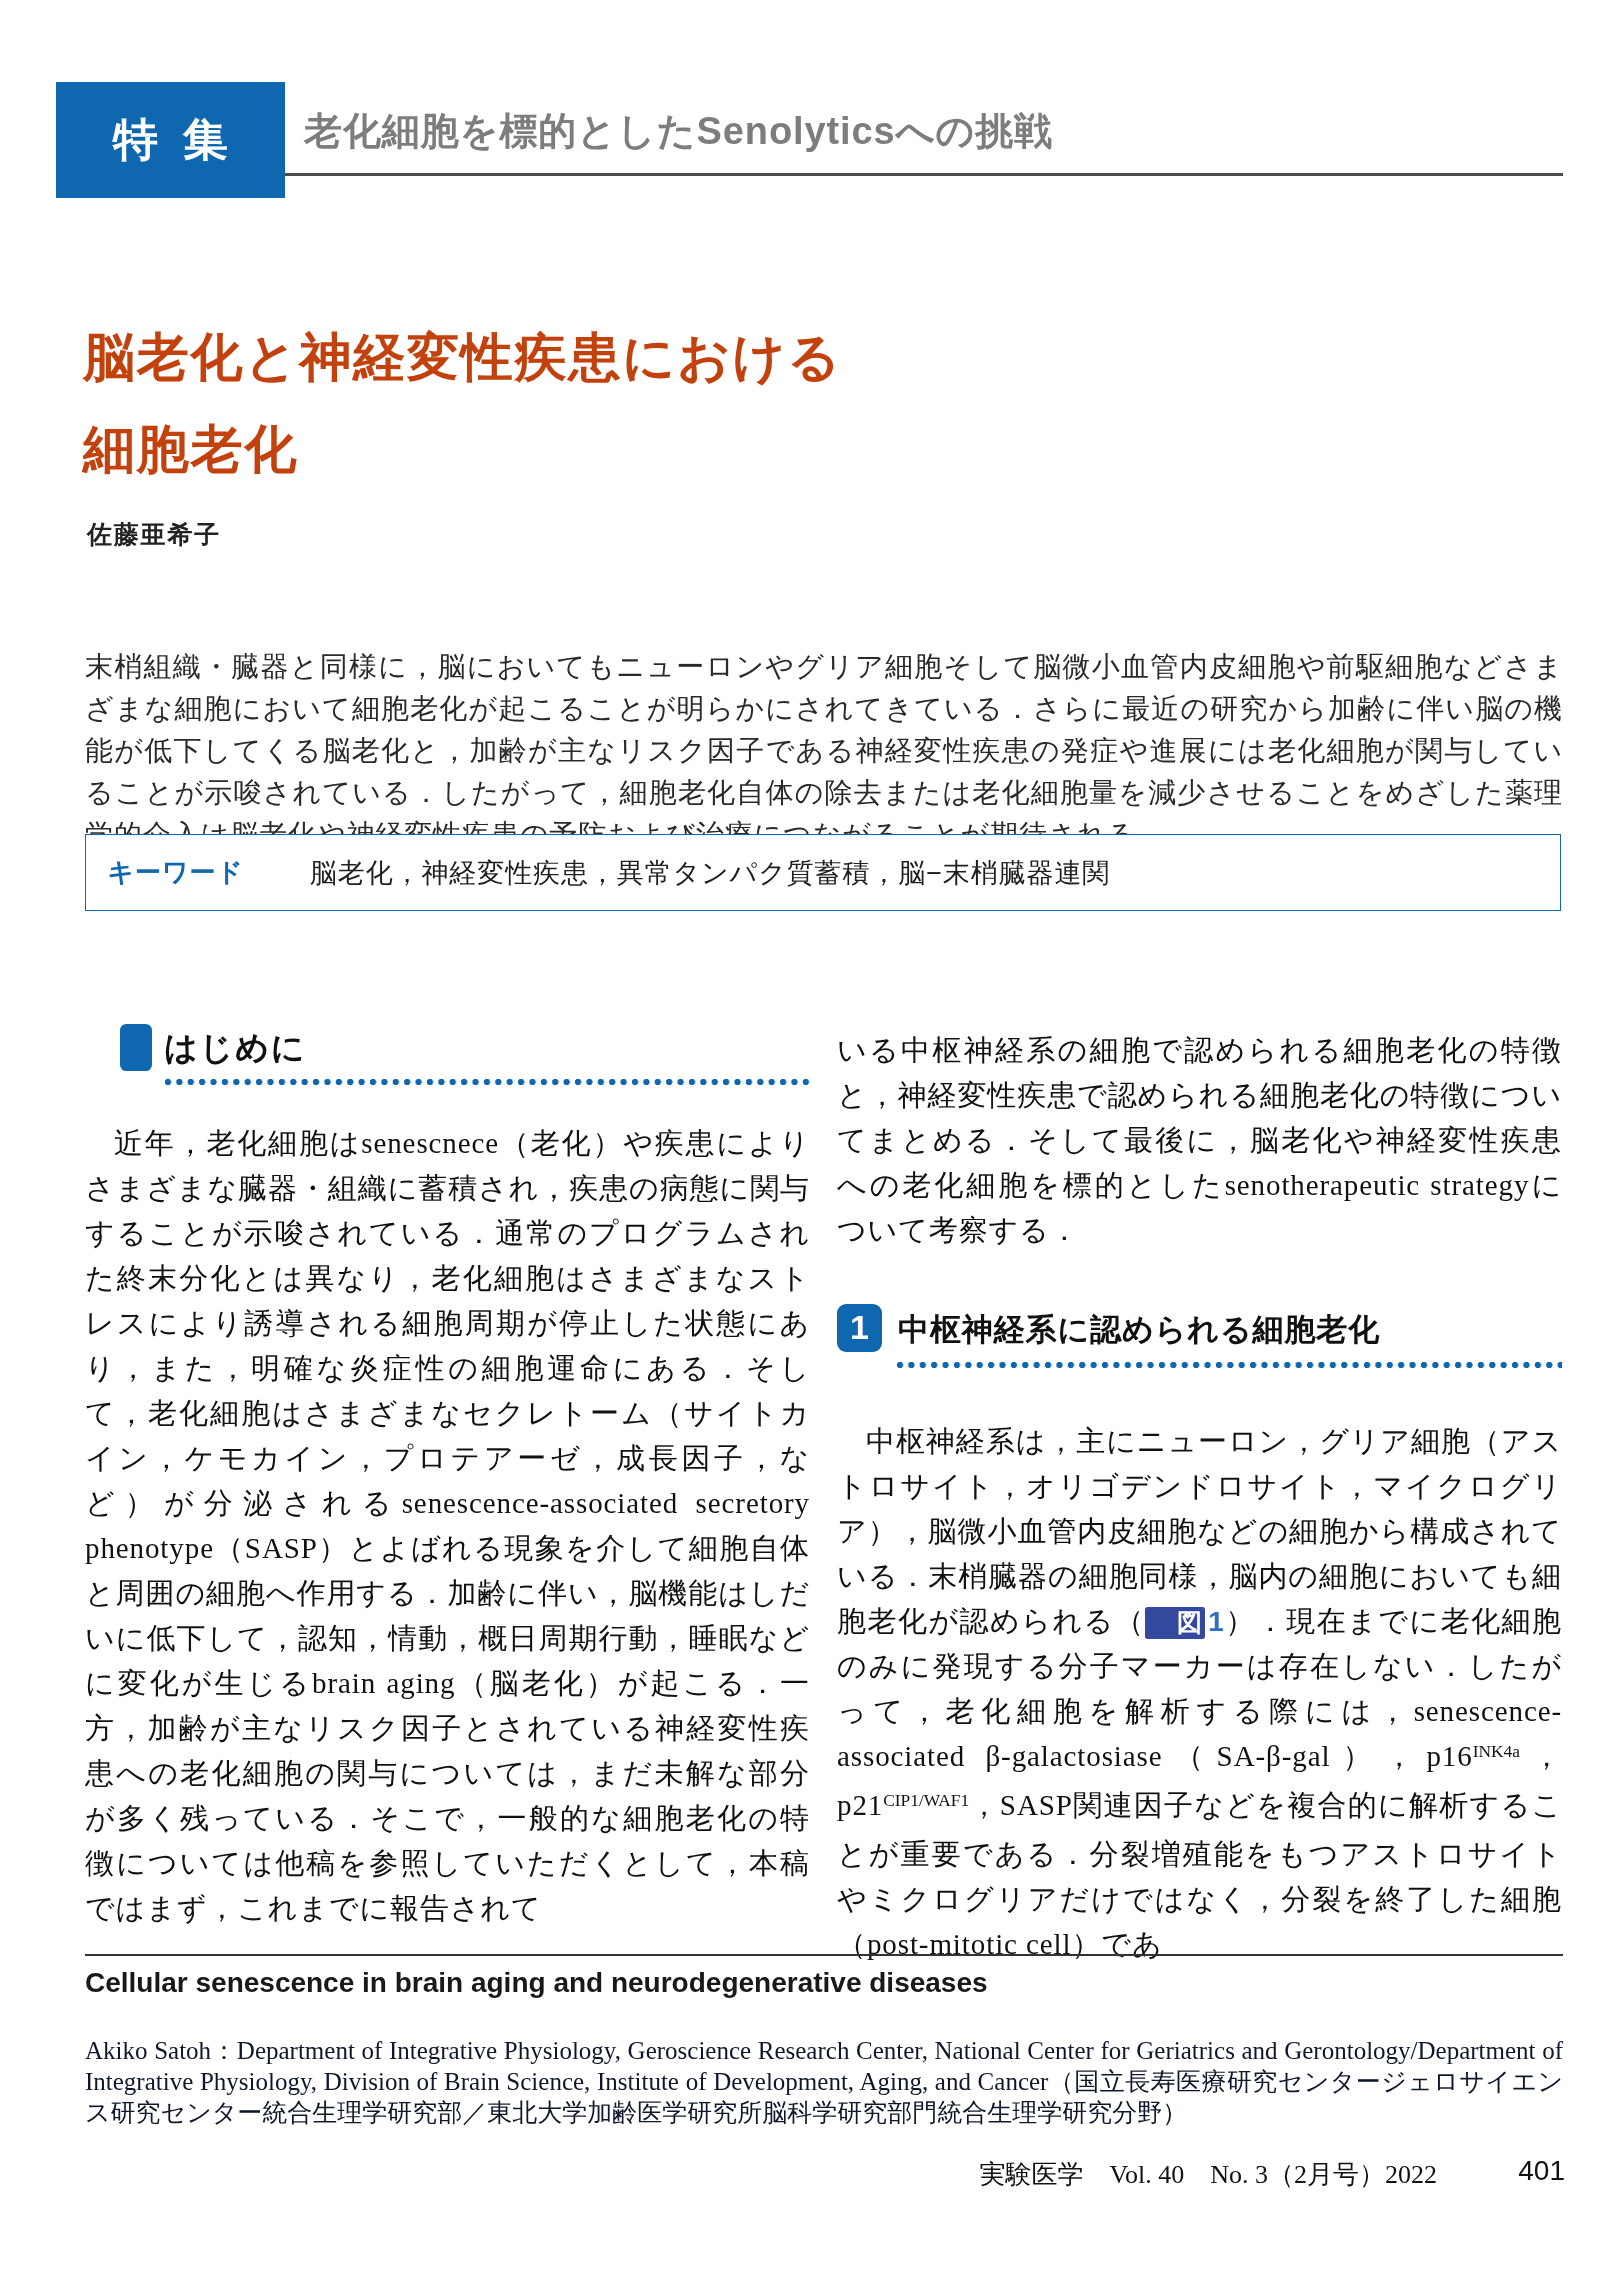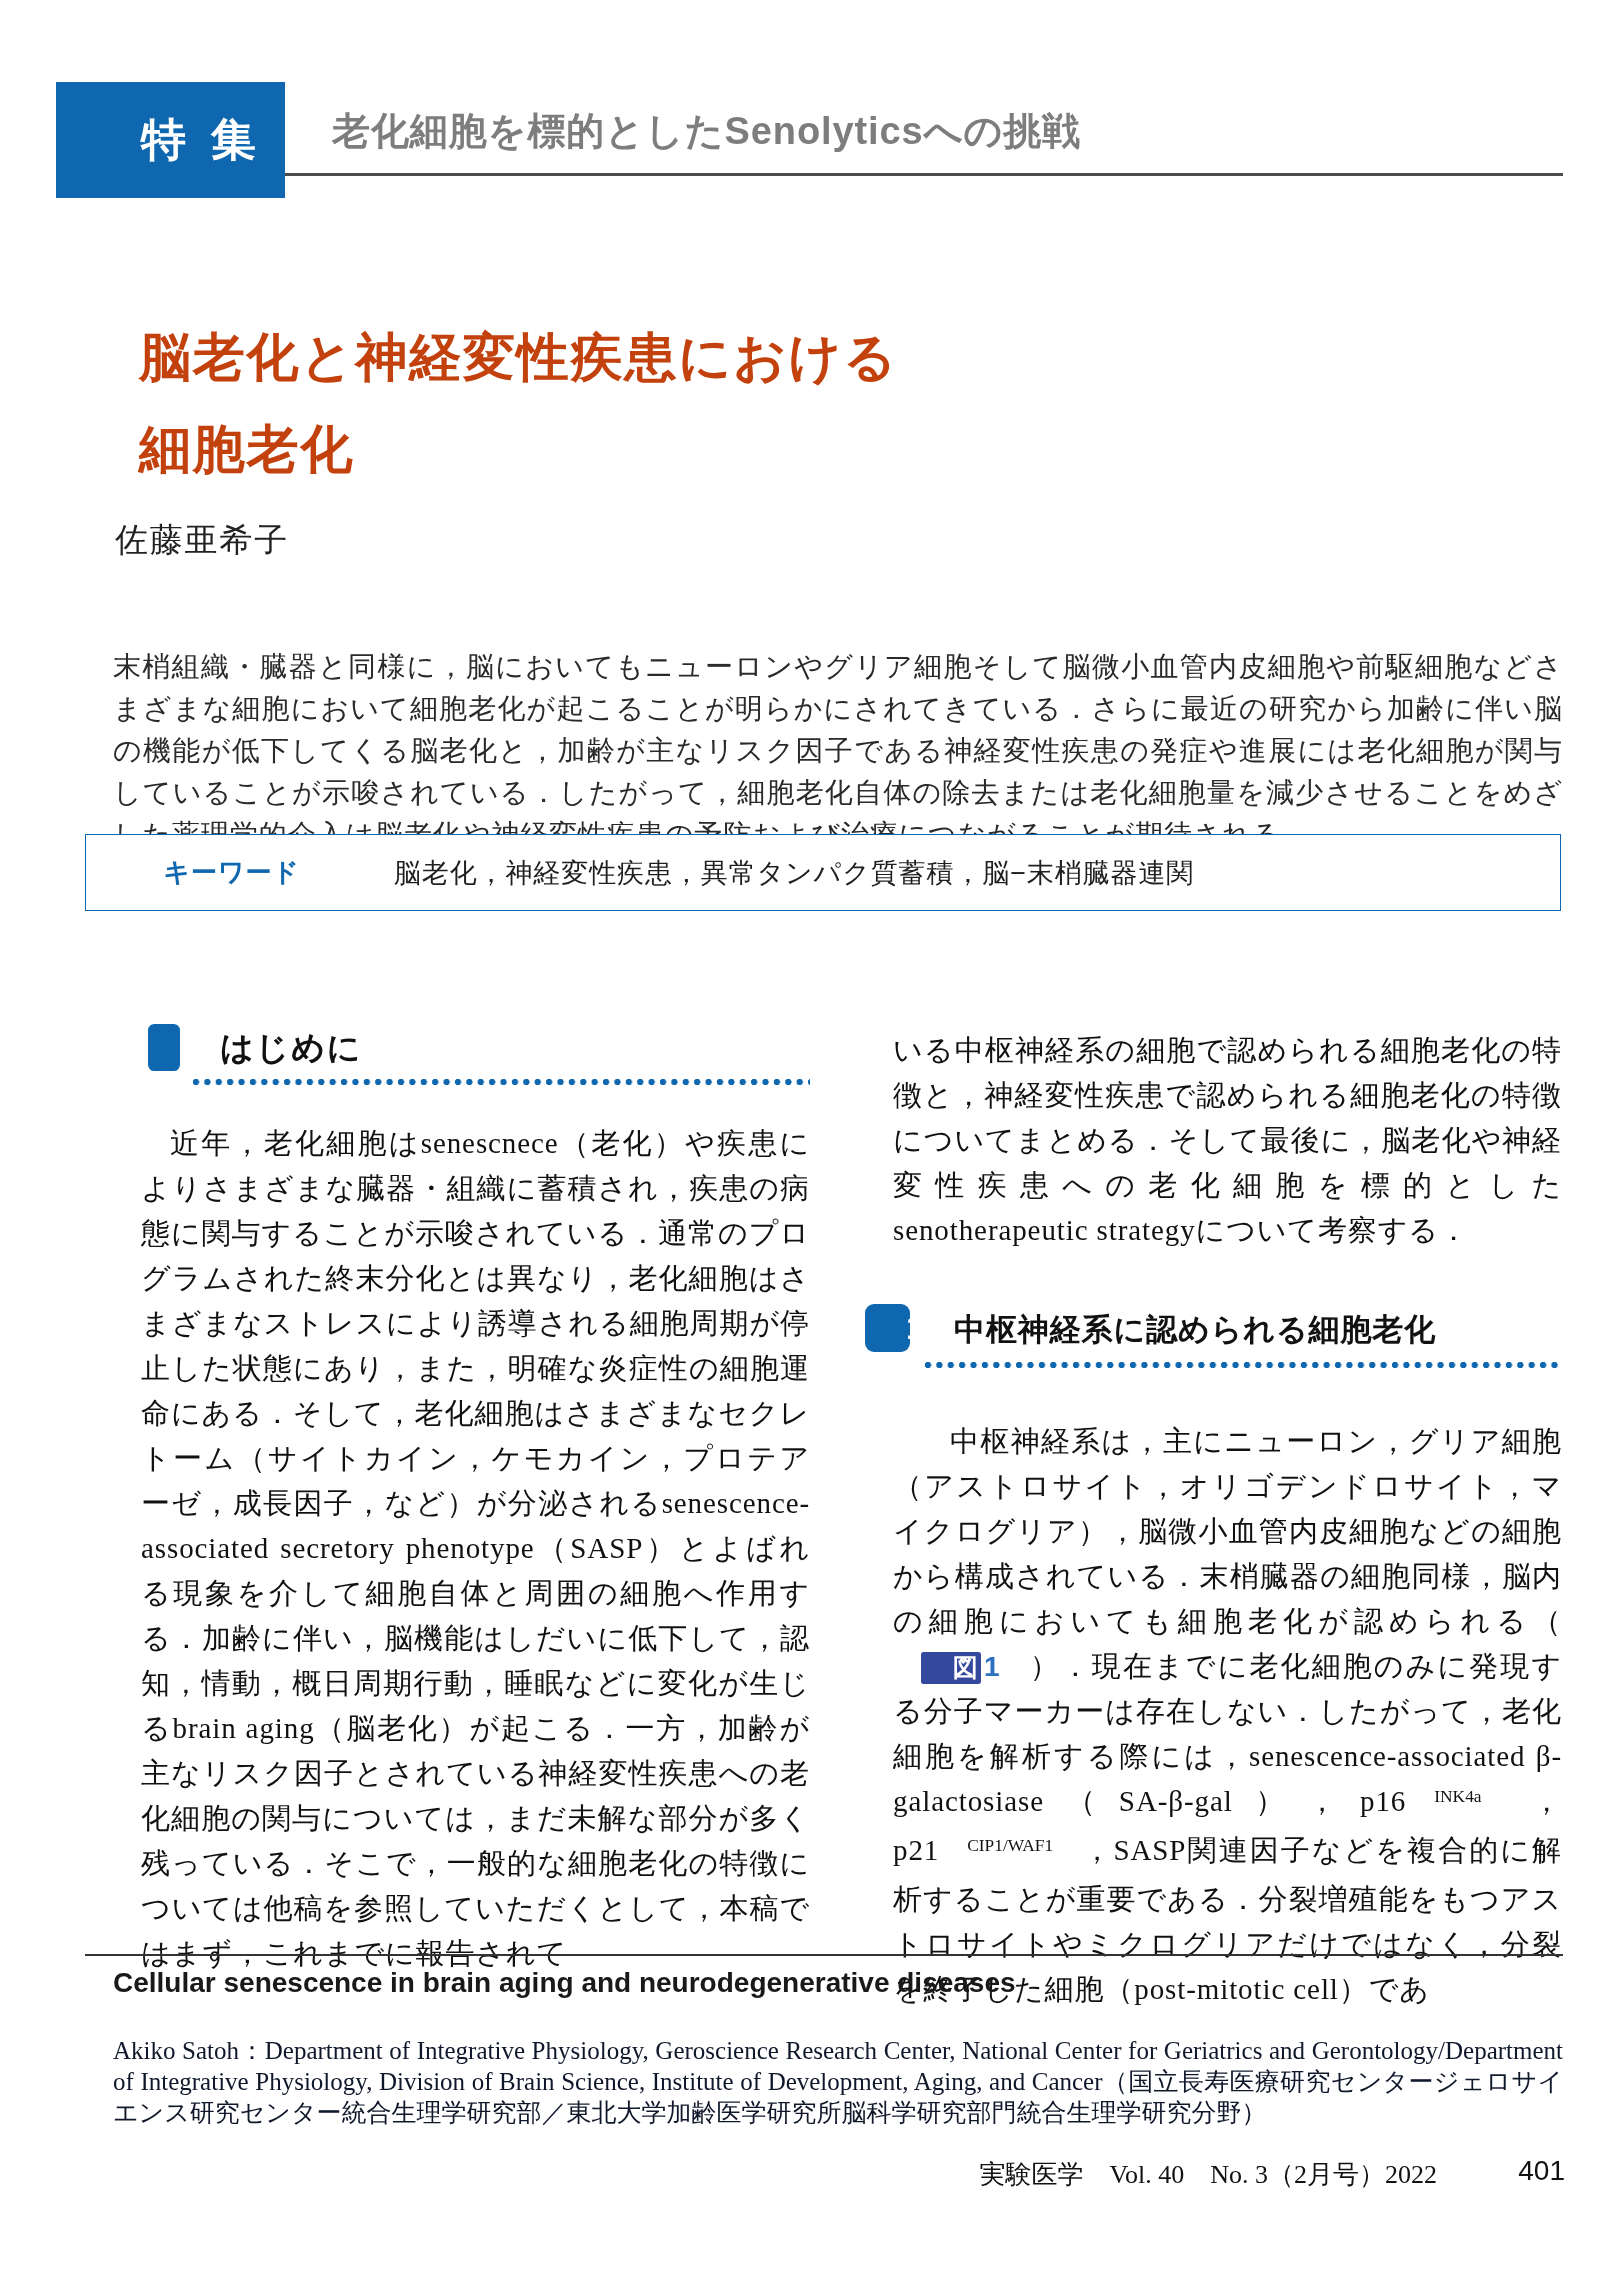--- a/index.html
+++ b/index.html
@@ -1,21 +1,21 @@
 <!DOCTYPE html>
 <html style="font-size:14.3px"><head>
 <meta charset="utf-8">
 <style>
   html,body{margin:0;padding:0;background:#e8e8e8;}
   .page{
     position:relative;width:1621px;height:2293px;background:#ffffff;
     font-family:"Liberation Serif","DejaVu Serif",serif;color:#1a1a1a;
     overflow:hidden;margin:0 auto;
   }
-  *{box-sizing:border-box;padding-left:28px;}
+  *{box-sizing:border-box;}
 
   
   .tokushu-box{
     position:absolute;left:56px;top:82px;width:229px;height:116px;
     background:#0f68af;display:flex;align-items:center;justify-content:center;
   }
   .tokushu-box span{
     color:#ffffff;font-family:"Liberation Sans","DejaVu Sans",sans-serif;
     font-weight:bold;font-size:45px;letter-spacing:25px;margin-right:-25px;
   }
@@ -30,21 +30,21 @@
 
   
   .main-title{
     position:absolute;left:83px;top:276px;width:1343px;
     font-family:"Liberation Sans","DejaVu Sans",sans-serif;
     font-weight:800;font-size:52px;line-height:92px;color:#c2410c;letter-spacing:1.8px;
   }
   .author{
     position:absolute;left:87px;top:518px;
     font-family:"Liberation Sans","DejaVu Sans",sans-serif;
-    font-weight:400;font-size:33px;color:#222222;letter-spacing:1.8px;
+    font-weight:700;font-size:25px;color:#222222;letter-spacing:1.8px;
   }
 
   
   .abstract{
     position:absolute;left:85px;top:618px;width:1478px;
     font-family:"Liberation Sans","DejaVu Sans",sans-serif;
     font-size:28px;line-height:42px;color:#2a2a2a;
     text-align:justify;letter-spacing:0.9px;
   }
 

